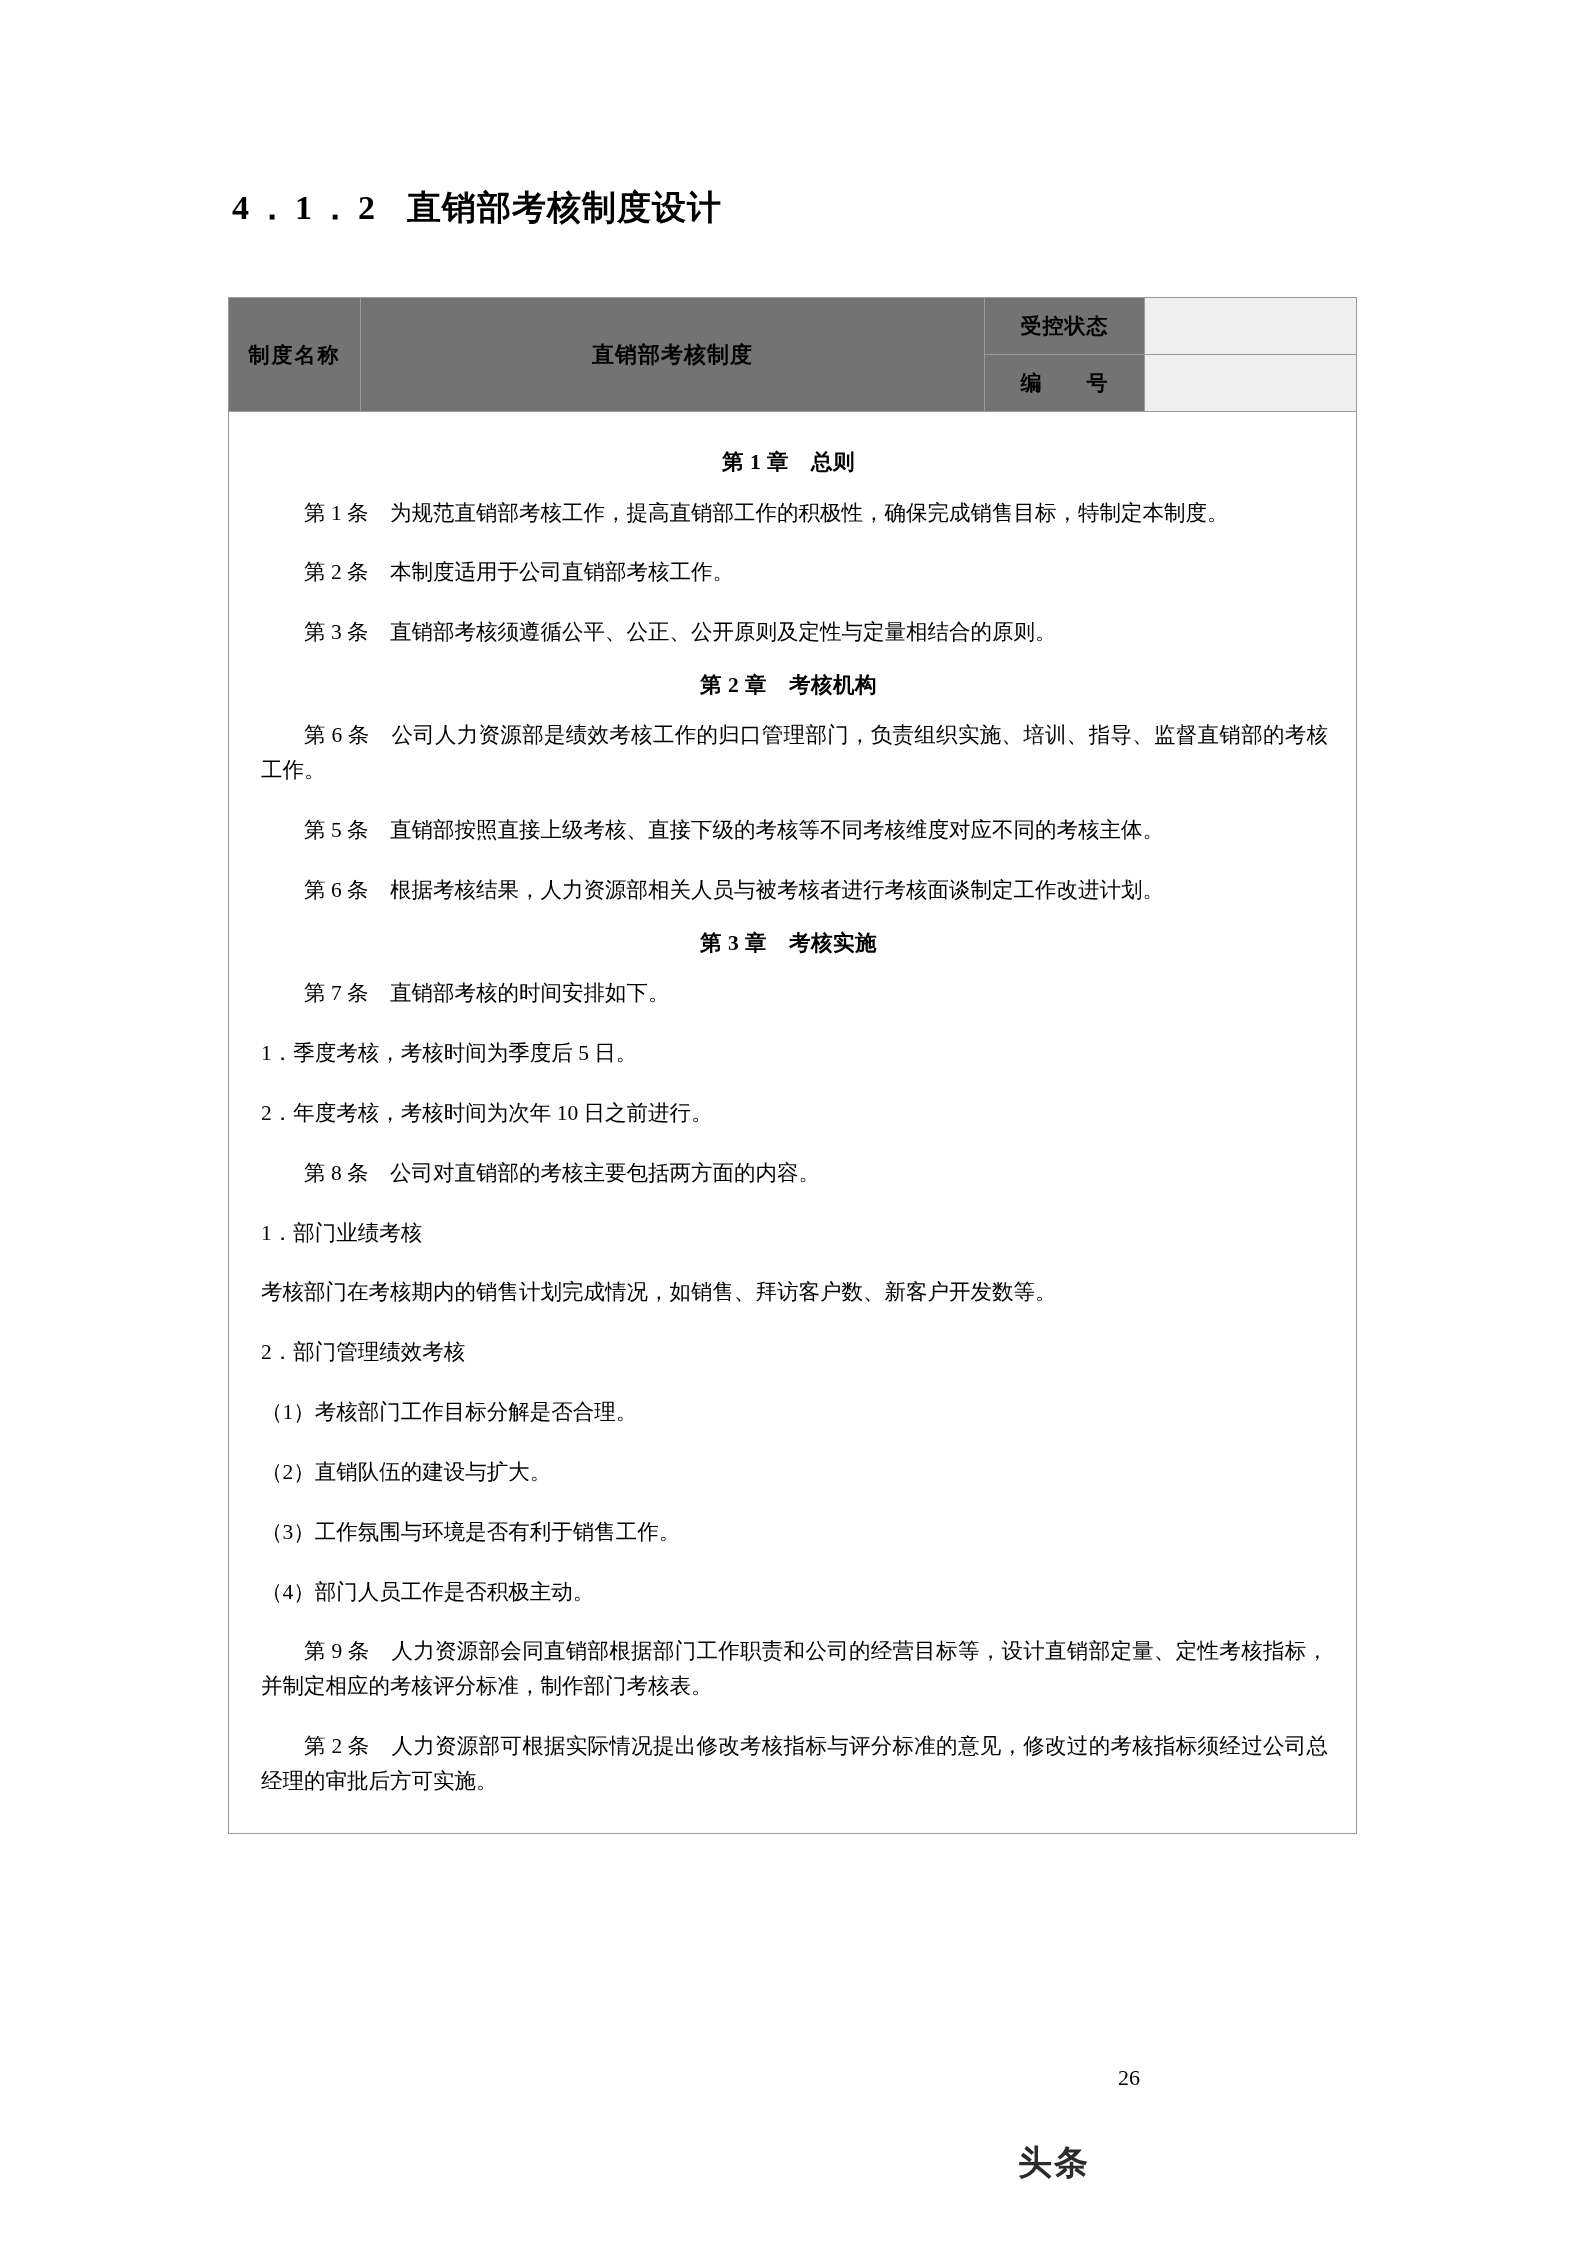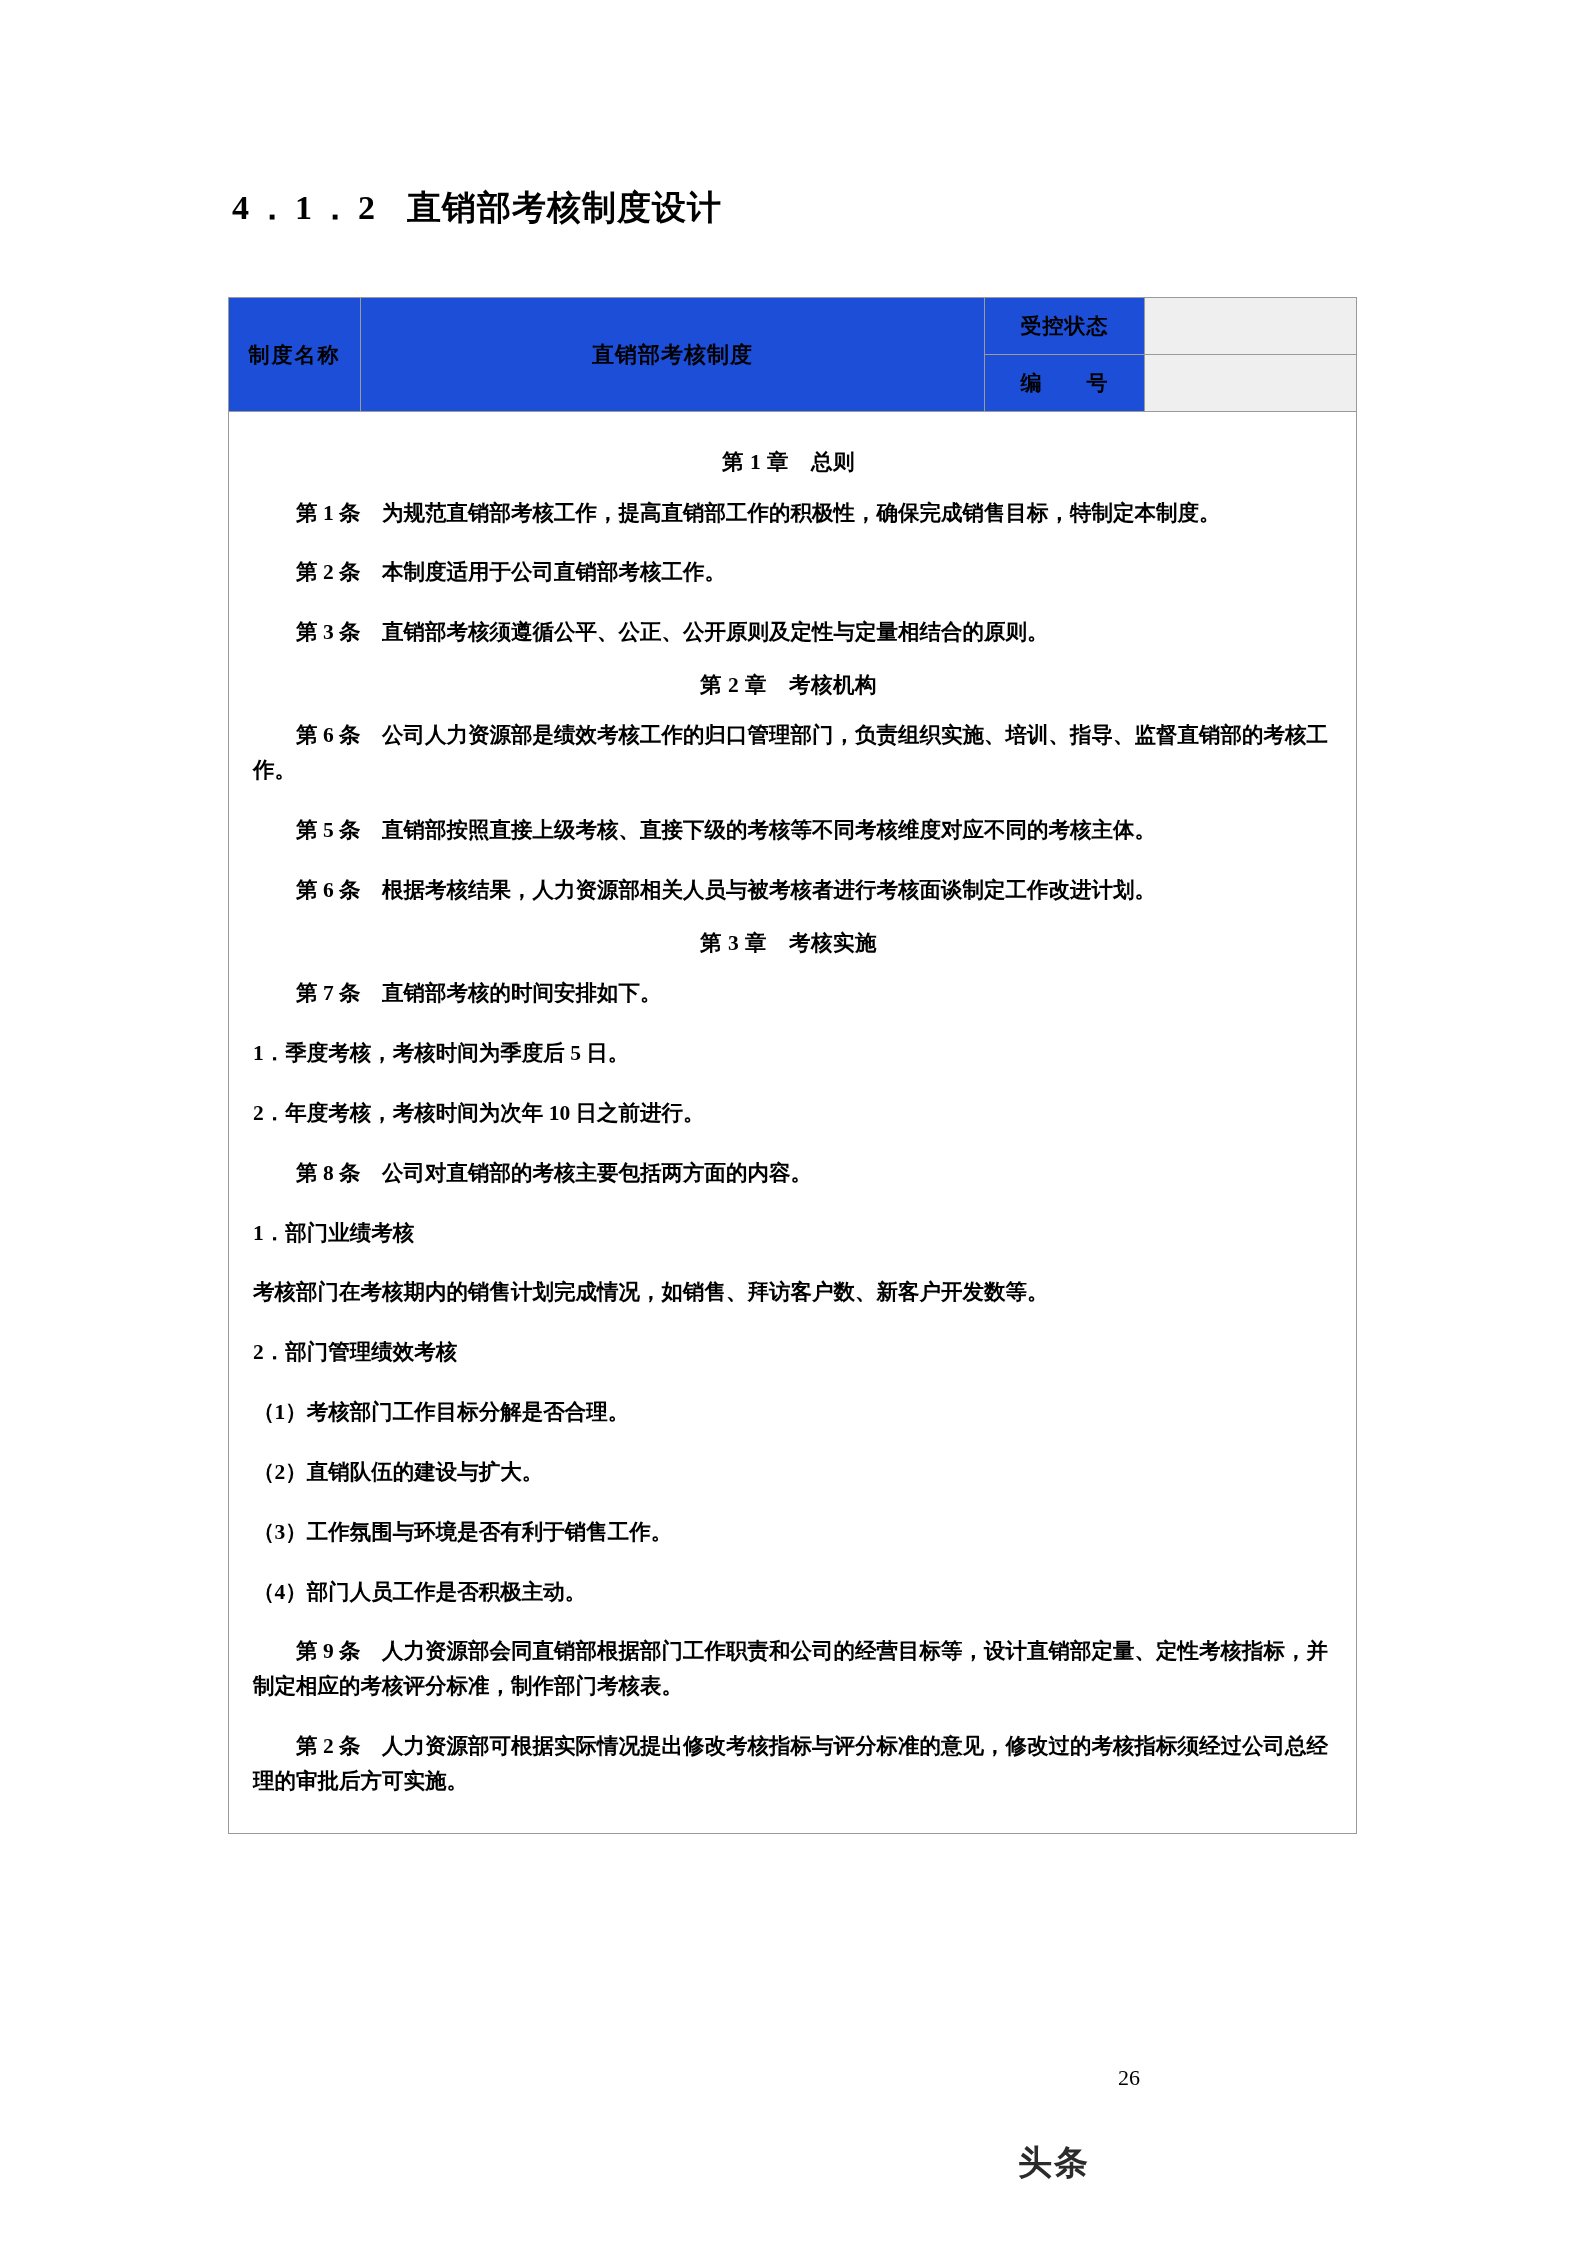--- a/index.html
+++ b/index.html
@@ -42,21 +42,21 @@
     top: 297px;
     width: 1128px;
     border-collapse: collapse;
     table-layout: fixed;
   }
   table.main td {
     border: 1px solid #9a9a9a;
     vertical-align: middle;
   }
   .hdr-cell {
-    background: #1d4ed8;
+    background: #737373;
     text-align: center;
     font-weight: bold;
     font-size: 21px;
     padding: 14px 0;
   }
   .hdr-name {
     width: 132px;
     letter-spacing: 2px;
   }
   .hdr-title {
@@ -81,25 +81,24 @@
     line-height: 1.0;
   }
   .chapter {
     text-align: center;
     font-weight: bold;
     font-size: 21.5px;
     margin: 22px 0 22px 0;
     letter-spacing: 0.5px;
   }
   p.cl {
-    margin: 0 0 25px 4px;
+    margin: 0 0 25px 12px;
     font-size: 21.5px;
     line-height: 1.62;
     text-align: justify;
-    font-weight: bold;
   }
   p.cl.indent {
     text-indent: 2em;
   }
   .page-number {
     position: absolute;
     right: 222px;
     top: 2065px;
     font-size: 22px;
   }

